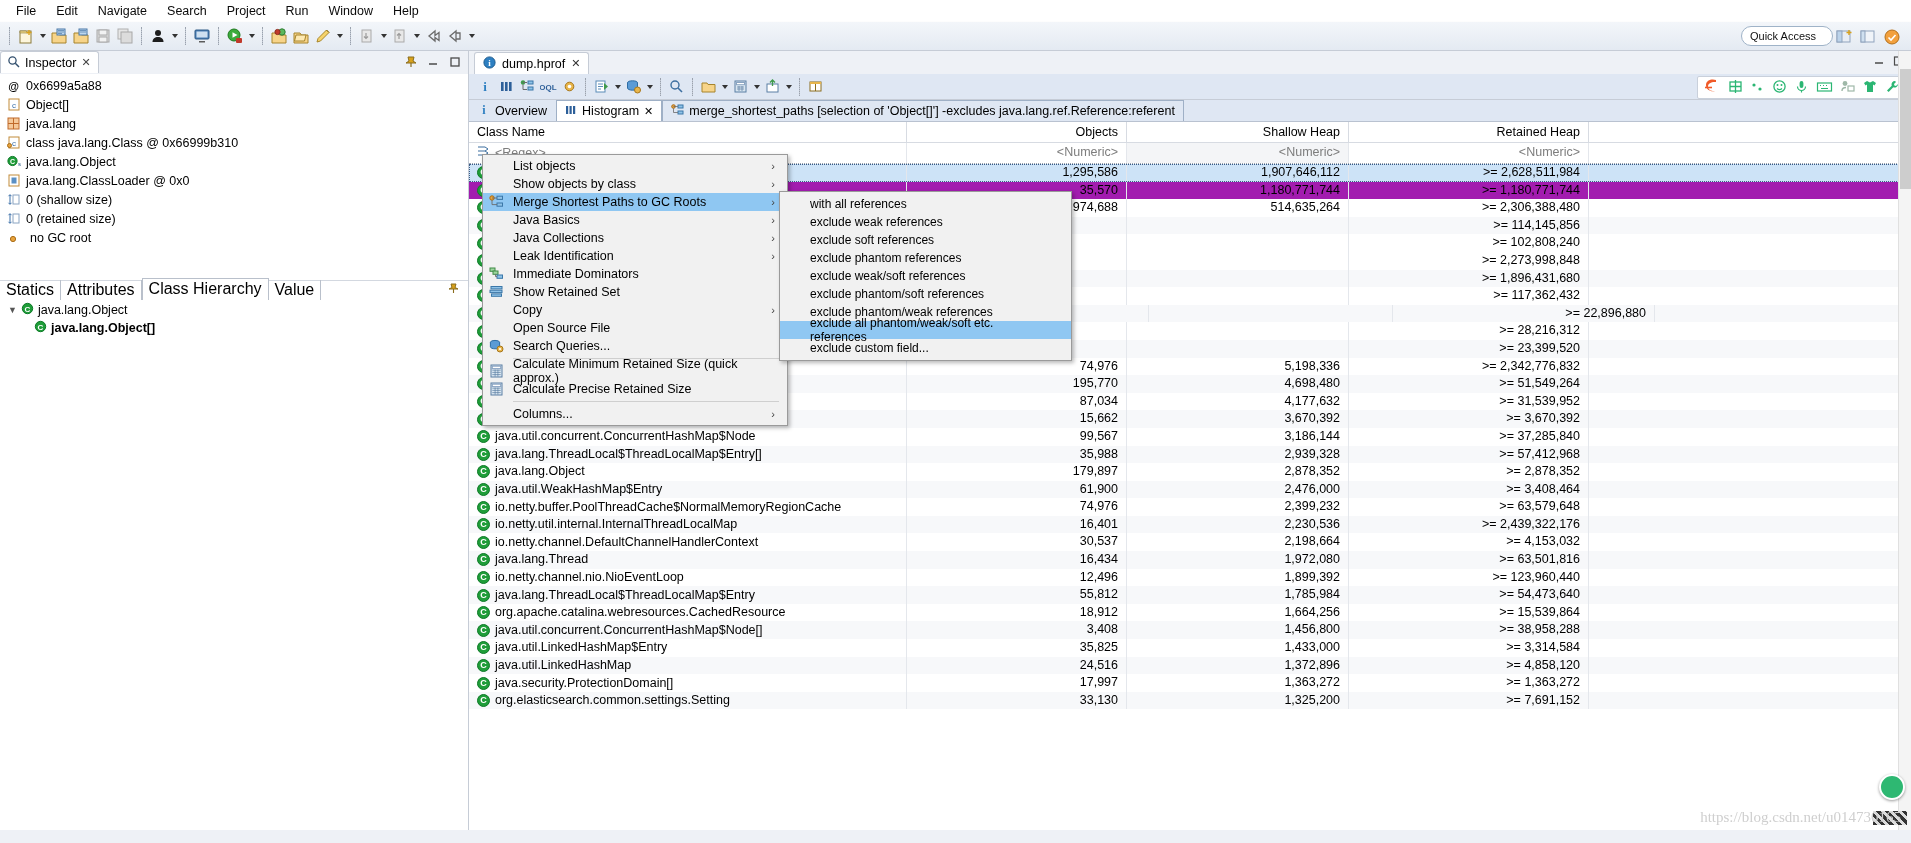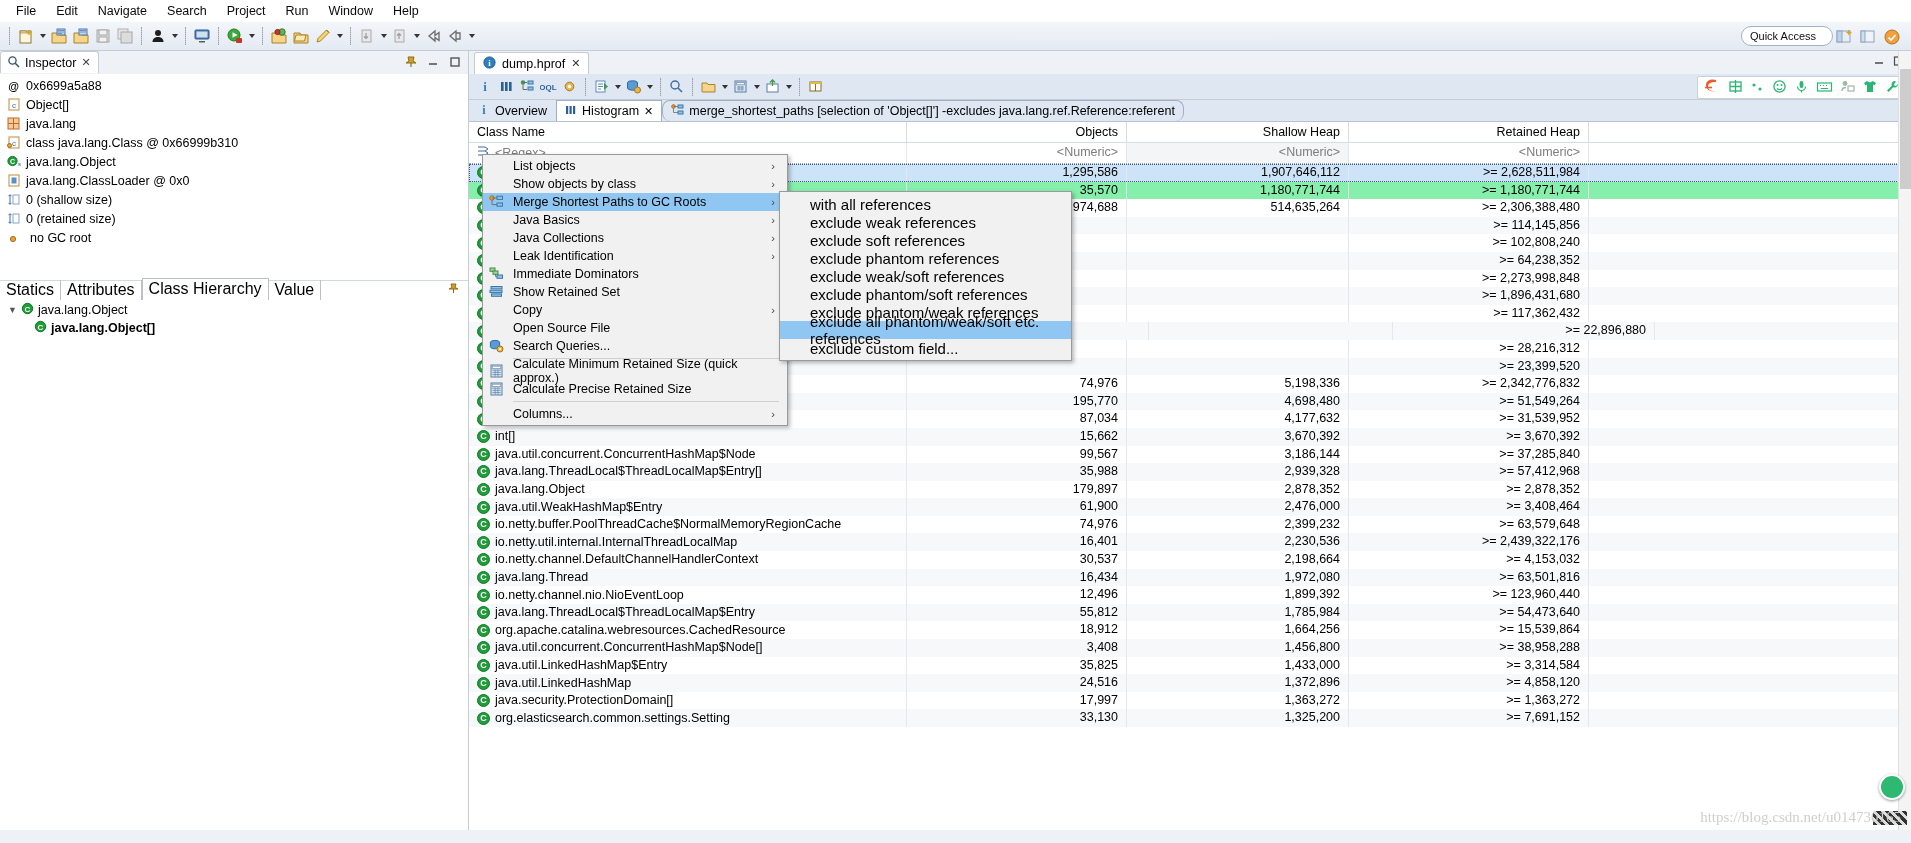--- a/index.html
+++ b/index.html
@@ -91,21 +91,21 @@
   .etb { width: 21px; height: 21px; display: flex; align-items: center; justify-content: center; }
   .ime-bar { position: absolute; right: 6px; top: 2px; height: 23px; background: #fff;
              border: 1px solid #c9d0db; border-radius: 2px; display: flex; align-items: center;
              padding: 0 4px; gap: 7px; }
 
   .page-tabs { height: 22px; background: #dfe7f3; display: flex; align-items: flex-end;
                border-bottom: 1px solid #b9c2d0; }
   .ptab { height: 21px; display: flex; align-items: center; gap: 5px; padding: 0 8px;
           font-size: 12.5px; border: 1px solid transparent; border-bottom: none; }
   .ptab.sel { background: #fff; border-color: #9fb0c6; }
-  .ptab.sel2 { background: #dfe7f3; border-color: #9fb0c6; border-radius: 8px; }
+  .ptab.sel2 { background: #dfe7f3; border-color: #9fb0c6; }
 
   
   .tbl { width: 100%; font-size: 12.5px; }
   .thead { display: flex; height: 21px; background: #fff; border-bottom: 1px solid #d7dbe2;
            align-items: center; justify-content: center; }
   .th { height: 21px; line-height: 20px; border-right: 1px solid #d7dbe2; padding: 0 8px;
         position: relative; }
   .th.r { text-align: right; }
   .filter-row { display: flex; height: 21px; border-bottom: 1px dotted #9aa3b0; background: #fff; }
   .fcell { height: 20px; line-height: 19px; border-right: 1px solid #e4e7ec; padding: 0 8px;
@@ -137,21 +137,21 @@
              padding: 0 6px 0 0; position: relative; }
   .ctxitem .ico { width: 26px; display: flex; align-items: center; justify-content: center;
                   flex: 0 0 26px; }
   .ctxitem .lbl { flex: 1; padding-left: 4px; }
   .ctxitem .arr { width: 16px; text-align: center; color: #444; font-size: 11px; }
   .ctxitem.hl { background: #8fc7f2; }
   .ctxsep { height: 1px; background: #cfcfcf; margin: 3px 8px 3px 30px; }
 
   .submenu { position: absolute; background: #f1f1f1; border: 1px solid #9a9a9a;
              box-shadow: 2px 2px 4px rgba(0,0,0,0.28); padding: 3px 0; z-index: 50; }
-  .subitem { height: 18px; display: flex; align-items: center; font-size: 15px;
+  .subitem { height: 18px; display: flex; align-items: center; font-size: 12px;
              padding-left: 30px; padding-right: 28px; }
   .subitem.hl { background: #8fc7f2; }
 
   .wm { position: absolute; right: 10px; bottom: 4px; color: #cfcfcf; font-size: 15px;
         font-family: "Liberation Serif", serif; }
   .scrollbar-v { position: absolute; right: 0; top: 0; width: 13px; bottom: 0; background: #f4f4f4;
                  border-left: 1px solid #e0e0e0; }
   .sb-thumb { position: absolute; top: 18px; left: 1px; width: 11px; height: 120px; background: #cdcdcd; }
   .float-btn { position: absolute; right: 6px; bottom: 30px; width: 26px; height: 26px;
                border-radius: 50%; background: #2eb872; border: 2px solid #fff;
@@ -693,21 +693,21 @@
             <div class="row sel">
               <div class="cell name c-name b">
                 <span class="cls-ico">C</span>
                 <span>java.lang.Object[]</span>
               </div>
               <div class="cell r c-obj b">1,295,586</div>
               <div class="cell r c-sh b">1,907,646,112</div>
               <div class="cell r c-re b">&gt;= 2,628,511,984</div>
               <div class="cell c-pad"></div>
             </div>
-            <div class="row alt" style="background: #86efac;">
+            <div class="row alt" style="background: #a21caf;">
               <div class="cell name c-name b">
                 <span class="cls-ico">C</span>
                 <span>byte[]</span>
               </div>
               <div class="cell r c-obj b">35,570</div>
               <div class="cell r c-sh b">1,180,771,744</div>
               <div class="cell r c-re b">&gt;= 1,180,771,744</div>
               <div class="cell c-pad"></div>
             </div>
             <div class="row">
@@ -731,30 +731,20 @@
               <div class="cell c-pad"></div>
             </div>
             <div class="row">
               <div class="cell name c-name b">
                 <span class="cls-ico">C</span>
                 <span>java.nio.ByteBuffer[</span>
               </div>
               <div class="cell r c-obj b"></div>
               <div class="cell r c-sh b"></div>
               <div class="cell r c-re b">&gt;= 102,808,240</div>
-              <div class="cell c-pad"></div>
-            </div>
-            <div class="row alt" style="background: rgb(247, 248, 250);">
-              <div class="cell name c-name b">
-                <span class="cls-ico">C</span>
-                <span>char[]</span>
-              </div>
-              <div class="cell r c-obj b"></div>
-              <div class="cell r c-sh b"></div>
-              <div class="cell r c-re b">&gt;= 64,238,352</div>
               <div class="cell c-pad"></div>
             </div>
             <div class="row">
               <div class="cell name c-name b">
                 <span class="cls-ico">C</span>
                 <span>io.netty.buffer.PoolT</span>
               </div>
               <div class="cell r c-obj b"></div>
               <div class="cell r c-sh b"></div>
               <div class="cell r c-re b">&gt;= 2,273,998,848</div>

